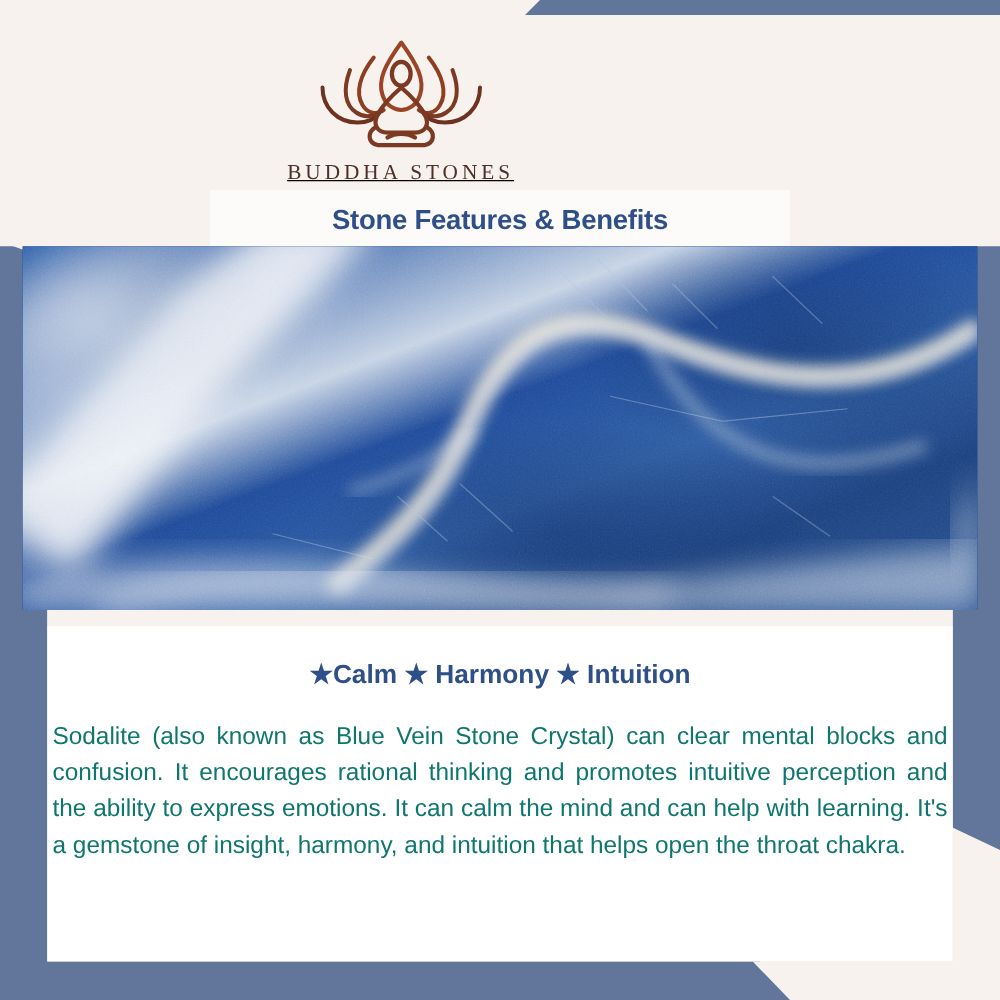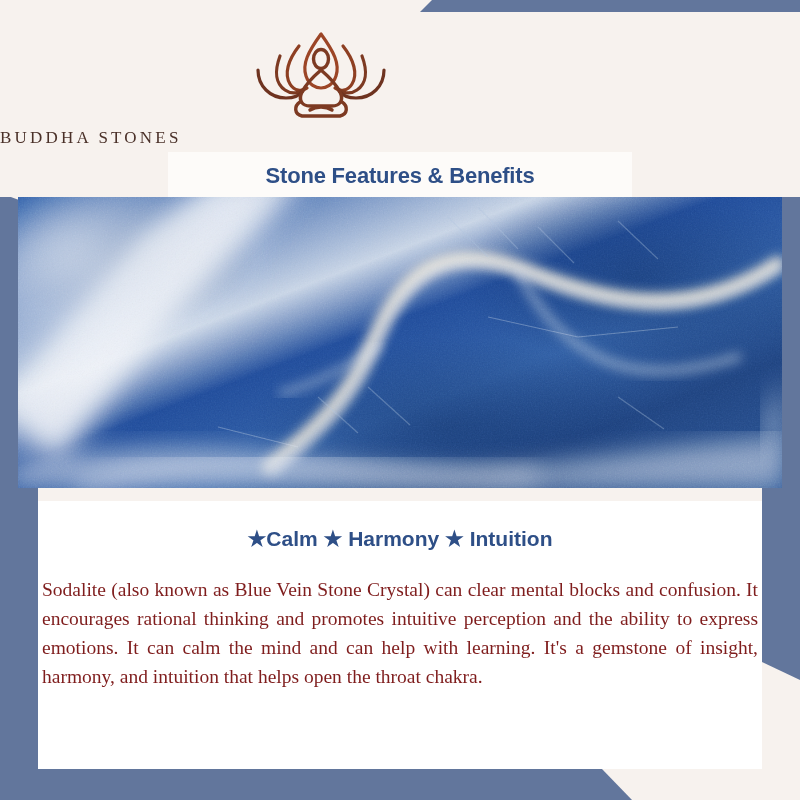--- a/index.html
+++ b/index.html
@@ -57,21 +57,22 @@
   .header {
     position: absolute;
     left: 0; top: 12px;
     width: 800px; height: 185px;
     background: #f7f2ee;
   }
   .logo-wrap {
     position: absolute;
     left: 0; top: 14px;
     width: 641px;
-    text-align: left;
+    text-align: center;
+    text-decoration: underline;
   }
   .logo-mark {
     display: block;
     margin: 0 auto;
   }
   .brand-name {
     margin-top: 2px;
     font-family: "Liberation Serif", serif;
     font-size: 17px;
     letter-spacing: 3.2px;
@@ -124,22 +125,22 @@
     color: #2e4f87;
     font-family: "Liberation Sans", sans-serif;
     white-space: nowrap;
   }
   .body-text {
     position: absolute;
     left: 4px; top: 74px;
     width: 716px;
     font-size: 19.5px;
     line-height: 29px;
-    color: #7f1d1d;
-    font-family: Liberation Serif, serif;
+    color: #0f766e;
+    font-family: Liberation Sans, sans-serif;
     text-align: justify;
     font-weight: 500;
     hyphens: auto;
   }
 </style>
 </head>
 <body>
 
 <div id="page">
 

